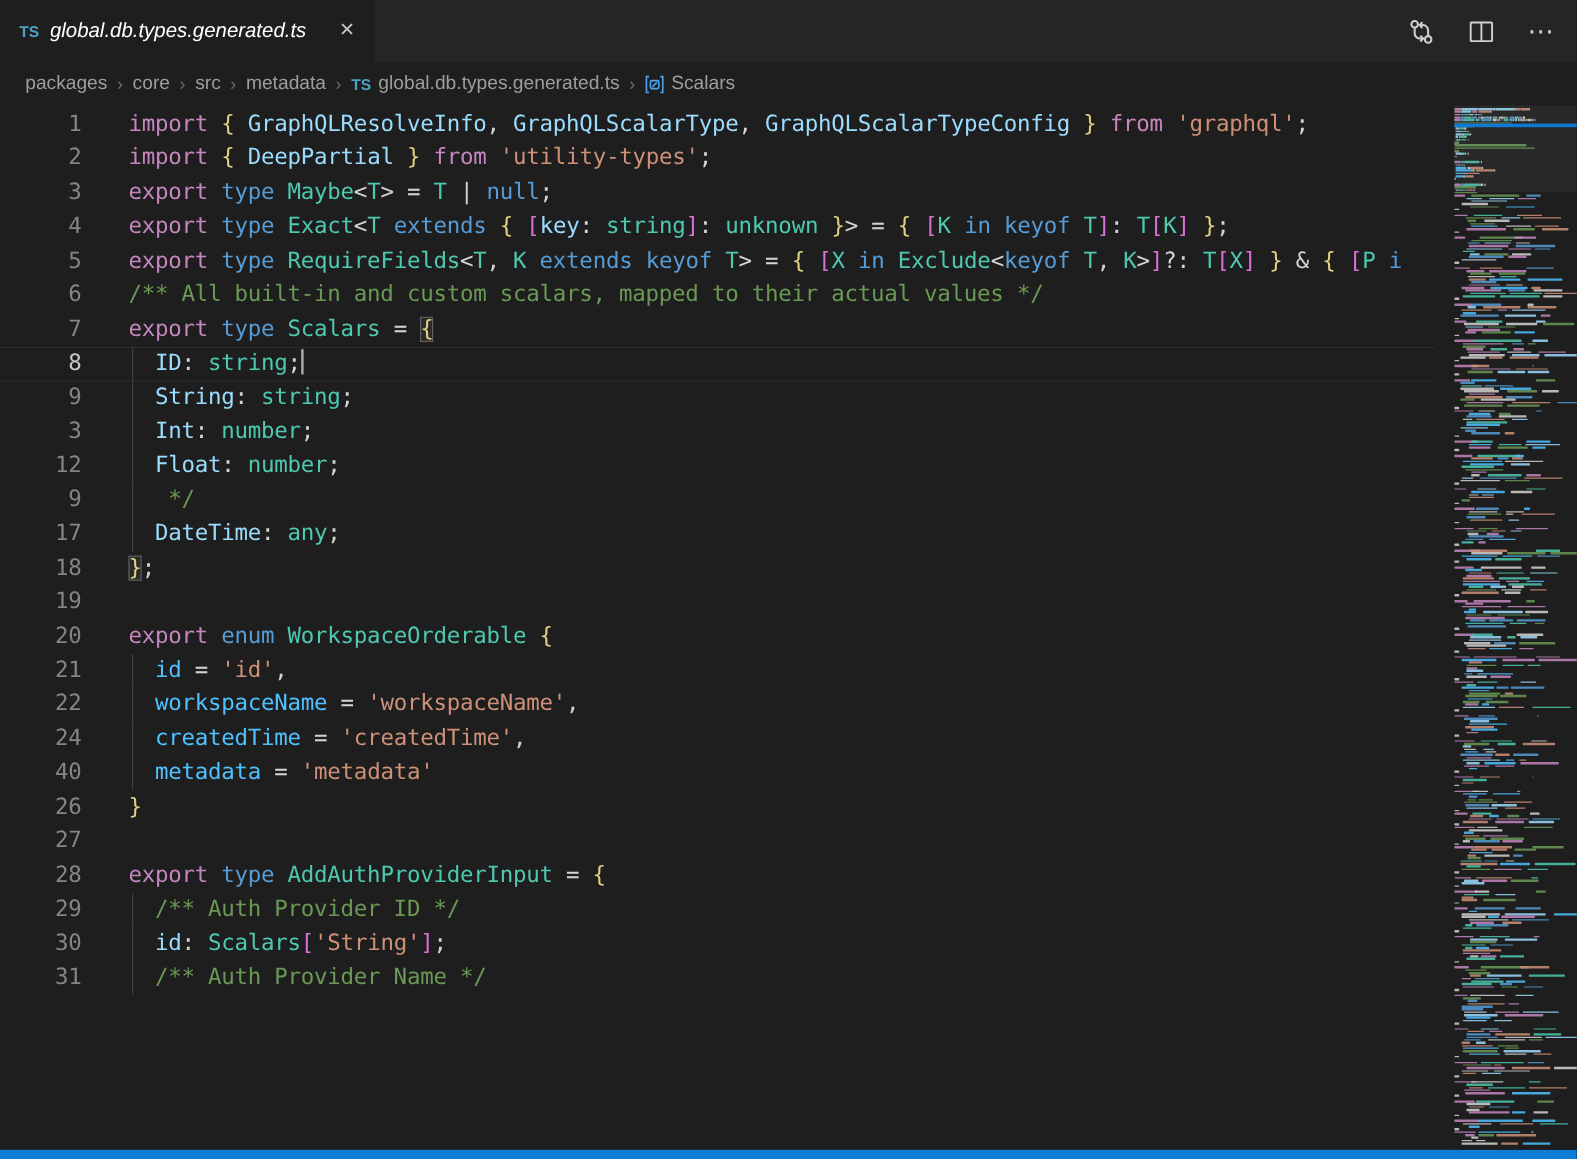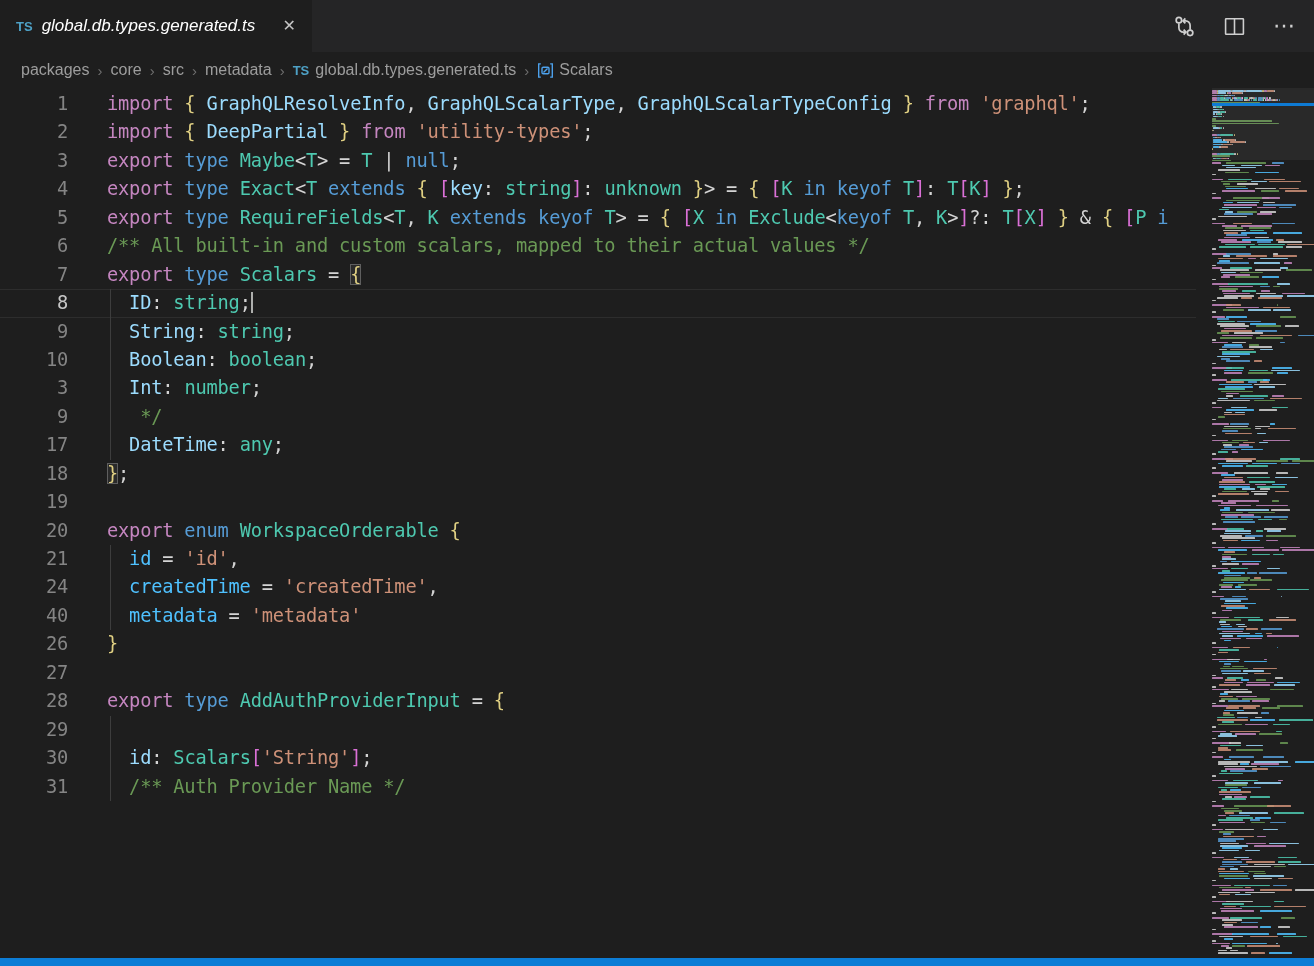--- a/index.html
+++ b/index.html
@@ -109,34 +109,35 @@
     <div class="code-pane" id="code-lines">
         <div class="line"><span class="ln">1</span><span class="code"><span style="color: rgb(197, 134, 192);">import </span><span style="color: rgb(224, 208, 131);">{</span><span style="color: rgb(212, 212, 212);"> </span><span style="color: rgb(156, 220, 254);">GraphQLResolveInfo</span><span style="color: rgb(212, 212, 212);">, </span><span style="color: rgb(156, 220, 254);">GraphQLScalarType</span><span style="color: rgb(212, 212, 212);">, </span><span style="color: rgb(156, 220, 254);">GraphQLScalarTypeConfig</span><span style="color: rgb(212, 212, 212);"> </span><span style="color: rgb(224, 208, 131);">}</span><span style="color: rgb(212, 212, 212);"> </span><span style="color: rgb(197, 134, 192);">from</span><span style="color: rgb(212, 212, 212);"> </span><span style="color: rgb(206, 145, 120);">'graphql'</span><span style="color: rgb(212, 212, 212);">;</span></span></div>
         <div class="line"><span class="ln">2</span><span class="code"><span style="color: rgb(197, 134, 192);">import </span><span style="color: rgb(224, 208, 131);">{</span><span style="color: rgb(212, 212, 212);"> </span><span style="color: rgb(156, 220, 254);">DeepPartial</span><span style="color: rgb(212, 212, 212);"> </span><span style="color: rgb(224, 208, 131);">}</span><span style="color: rgb(212, 212, 212);"> </span><span style="color: rgb(197, 134, 192);">from</span><span style="color: rgb(212, 212, 212);"> </span><span style="color: rgb(206, 145, 120);">'utility-types'</span><span style="color: rgb(212, 212, 212);">;</span></span></div>
         <div class="line"><span class="ln">3</span><span class="code"><span style="color: rgb(197, 134, 192);">export </span><span style="color: rgb(86, 156, 214);">type </span><span style="color: rgb(78, 201, 176);">Maybe</span><span style="color: rgb(212, 212, 212);">&lt;</span><span style="color: rgb(78, 201, 176);">T</span><span style="color: rgb(212, 212, 212);">&gt; = </span><span style="color: rgb(78, 201, 176);">T</span><span style="color: rgb(212, 212, 212);"> | </span><span style="color: rgb(86, 156, 214);">null</span><span style="color: rgb(212, 212, 212);">;</span></span></div>
         <div class="line"><span class="ln">4</span><span class="code"><span style="color: rgb(197, 134, 192);">export </span><span style="color: rgb(86, 156, 214);">type </span><span style="color: rgb(78, 201, 176);">Exact</span><span style="color: rgb(212, 212, 212);">&lt;</span><span style="color: rgb(78, 201, 176);">T</span><span style="color: rgb(212, 212, 212);"> </span><span style="color: rgb(86, 156, 214);">extends</span><span style="color: rgb(212, 212, 212);"> </span><span style="color: rgb(224, 208, 131);">{</span><span style="color: rgb(212, 212, 212);"> </span><span style="color: rgb(218, 112, 214);">[</span><span style="color: rgb(156, 220, 254);">key</span><span style="color: rgb(212, 212, 212);">: </span><span style="color: rgb(78, 201, 176);">string</span><span style="color: rgb(218, 112, 214);">]</span><span style="color: rgb(212, 212, 212);">: </span><span style="color: rgb(78, 201, 176);">unknown</span><span style="color: rgb(212, 212, 212);"> </span><span style="color: rgb(224, 208, 131);">}</span><span style="color: rgb(212, 212, 212);">&gt; = </span><span style="color: rgb(224, 208, 131);">{</span><span style="color: rgb(212, 212, 212);"> </span><span style="color: rgb(218, 112, 214);">[</span><span style="color: rgb(78, 201, 176);">K</span><span style="color: rgb(212, 212, 212);"> </span><span style="color: rgb(86, 156, 214);">in</span><span style="color: rgb(212, 212, 212);"> </span><span style="color: rgb(86, 156, 214);">keyof</span><span style="color: rgb(212, 212, 212);"> </span><span style="color: rgb(78, 201, 176);">T</span><span style="color: rgb(218, 112, 214);">]</span><span style="color: rgb(212, 212, 212);">: </span><span style="color: rgb(78, 201, 176);">T</span><span style="color: rgb(218, 112, 214);">[</span><span style="color: rgb(78, 201, 176);">K</span><span style="color: rgb(218, 112, 214);">]</span><span style="color: rgb(212, 212, 212);"> </span><span style="color: rgb(224, 208, 131);">}</span><span style="color: rgb(212, 212, 212);">;</span></span></div>
         <div class="line"><span class="ln">5</span><span class="code"><span style="color: rgb(197, 134, 192);">export </span><span style="color: rgb(86, 156, 214);">type </span><span style="color: rgb(78, 201, 176);">RequireFields</span><span style="color: rgb(212, 212, 212);">&lt;</span><span style="color: rgb(78, 201, 176);">T</span><span style="color: rgb(212, 212, 212);">, </span><span style="color: rgb(78, 201, 176);">K</span><span style="color: rgb(212, 212, 212);"> </span><span style="color: rgb(86, 156, 214);">extends</span><span style="color: rgb(212, 212, 212);"> </span><span style="color: rgb(86, 156, 214);">keyof</span><span style="color: rgb(212, 212, 212);"> </span><span style="color: rgb(78, 201, 176);">T</span><span style="color: rgb(212, 212, 212);">&gt; = </span><span style="color: rgb(224, 208, 131);">{</span><span style="color: rgb(212, 212, 212);"> </span><span style="color: rgb(218, 112, 214);">[</span><span style="color: rgb(78, 201, 176);">X</span><span style="color: rgb(212, 212, 212);"> </span><span style="color: rgb(86, 156, 214);">in</span><span style="color: rgb(212, 212, 212);"> </span><span style="color: rgb(78, 201, 176);">Exclude</span><span style="color: rgb(212, 212, 212);">&lt;</span><span style="color: rgb(86, 156, 214);">keyof</span><span style="color: rgb(212, 212, 212);"> </span><span style="color: rgb(78, 201, 176);">T</span><span style="color: rgb(212, 212, 212);">, </span><span style="color: rgb(78, 201, 176);">K</span><span style="color: rgb(212, 212, 212);">&gt;</span><span style="color: rgb(218, 112, 214);">]</span><span style="color: rgb(212, 212, 212);">?: </span><span style="color: rgb(78, 201, 176);">T</span><span style="color: rgb(218, 112, 214);">[</span><span style="color: rgb(78, 201, 176);">X</span><span style="color: rgb(218, 112, 214);">]</span><span style="color: rgb(212, 212, 212);"> </span><span style="color: rgb(224, 208, 131);">}</span><span style="color: rgb(212, 212, 212);"> &amp; </span><span style="color: rgb(224, 208, 131);">{</span><span style="color: rgb(212, 212, 212);"> </span><span style="color: rgb(218, 112, 214);">[</span><span style="color: rgb(78, 201, 176);">P</span><span style="color: rgb(212, 212, 212);"> </span><span style="color: rgb(86, 156, 214);">i</span></span></div>
         <div class="line"><span class="ln">6</span><span class="code"><span style="color: rgb(106, 153, 85);">/** All built-in and custom scalars, mapped to their actual values */</span></span></div>
         <div class="line"><span class="ln">7</span><span class="code"><span style="color: rgb(197, 134, 192);">export </span><span style="color: rgb(86, 156, 214);">type </span><span style="color: rgb(78, 201, 176);">Scalars</span><span style="color: rgb(212, 212, 212);"> = </span><span class="bm" style="color: rgb(224, 208, 131);">{</span></span></div>
         <div class="line current"><span class="ln">8</span><span class="code"><i class="guide"></i><span style="color: rgb(212, 212, 212);">  </span><span style="color: rgb(156, 220, 254);">ID</span><span style="color: rgb(212, 212, 212);">: </span><span style="color: rgb(78, 201, 176);">string</span><span style="color: rgb(212, 212, 212);">;</span><span class="cursor"></span></span></div>
         <div class="line"><span class="ln">9</span><span class="code"><i class="guide"></i><span style="color: rgb(212, 212, 212);">  </span><span style="color: rgb(156, 220, 254);">String</span><span style="color: rgb(212, 212, 212);">: </span><span style="color: rgb(78, 201, 176);">string</span><span style="color: rgb(212, 212, 212);">;</span></span></div>
-        <div class="line"><span class="ln">10</span><span class="code"><i class="guide"></i><span style="color: rgb(212, 212, 212);">  </span><span style="color: rgb(156, 220, 254);">Boolean</span><span style="color: rgb(212, 212, 212);">: </span><span style="color: rgb(78, 201, 176);">boolean</span><span style="color: rgb(212, 212, 212);">;</span></span></div>
         <div class="line"><span class="ln">3</span><span class="code"><i class="guide"></i><span style="color: rgb(212, 212, 212);">  </span><span style="color: rgb(156, 220, 254);">Int</span><span style="color: rgb(212, 212, 212);">: </span><span style="color: rgb(78, 201, 176);">number</span><span style="color: rgb(212, 212, 212);">;</span></span></div>
+        <div class="line"><span class="ln">12</span><span class="code"><i class="guide"></i><span style="color: rgb(212, 212, 212);">  </span><span style="color: rgb(156, 220, 254);">Float</span><span style="color: rgb(212, 212, 212);">: </span><span style="color: rgb(78, 201, 176);">number</span><span style="color: rgb(212, 212, 212);">;</span></span></div>
         <div class="line"><span class="ln">9</span><span class="code"><i class="guide"></i><span style="color: rgb(106, 153, 85);">   */</span></span></div>
         <div class="line"><span class="ln">17</span><span class="code"><i class="guide"></i><span style="color: rgb(212, 212, 212);">  </span><span style="color: rgb(156, 220, 254);">DateTime</span><span style="color: rgb(212, 212, 212);">: </span><span style="color: rgb(78, 201, 176);">any</span><span style="color: rgb(212, 212, 212);">;</span></span></div>
         <div class="line"><span class="ln">18</span><span class="code"><span class="bm" style="color: rgb(224, 208, 131);">}</span><span style="color: rgb(212, 212, 212);">;</span></span></div>
         <div class="line"><span class="ln">19</span><span class="code"></span></div>
         <div class="line"><span class="ln">20</span><span class="code"><span style="color: rgb(197, 134, 192);">export </span><span style="color: rgb(86, 156, 214);">enum </span><span style="color: rgb(78, 201, 176);">WorkspaceOrderable</span><span style="color: rgb(212, 212, 212);"> </span><span style="color: rgb(224, 208, 131);">{</span></span></div>
         <div class="line"><span class="ln">21</span><span class="code"><i class="guide"></i><span style="color: rgb(212, 212, 212);">  </span><span style="color: rgb(79, 193, 255);">id</span><span style="color: rgb(212, 212, 212);"> = </span><span style="color: rgb(206, 145, 120);">'id'</span><span style="color: rgb(212, 212, 212);">,</span></span></div>
+        <div class="line"><span class="ln">22</span><span class="code"><i class="guide"></i><span style="color: rgb(212, 212, 212);">  </span><span style="color: rgb(79, 193, 255);">workspaceName</span><span style="color: rgb(212, 212, 212);"> = </span><span style="color: rgb(206, 145, 120);">'workspaceName'</span><span style="color: rgb(212, 212, 212);">,</span></span></div>
         <div class="line"><span class="ln">24</span><span class="code"><i class="guide"></i><span style="color: rgb(212, 212, 212);">  </span><span style="color: rgb(79, 193, 255);">createdTime</span><span style="color: rgb(212, 212, 212);"> = </span><span style="color: rgb(206, 145, 120);">'createdTime'</span><span style="color: rgb(212, 212, 212);">,</span></span></div>
         <div class="line"><span class="ln">40</span><span class="code"><i class="guide"></i><span style="color: rgb(212, 212, 212);">  </span><span style="color: rgb(79, 193, 255);">metadata</span><span style="color: rgb(212, 212, 212);"> = </span><span style="color: rgb(206, 145, 120);">'metadata'</span></span></div>
         <div class="line"><span class="ln">26</span><span class="code"><span style="color: rgb(224, 208, 131);">}</span></span></div>
         <div class="line"><span class="ln">27</span><span class="code"></span></div>
         <div class="line"><span class="ln">28</span><span class="code"><span style="color: rgb(197, 134, 192);">export </span><span style="color: rgb(86, 156, 214);">type </span><span style="color: rgb(78, 201, 176);">AddAuthProviderInput</span><span style="color: rgb(212, 212, 212);"> = </span><span style="color: rgb(224, 208, 131);">{</span></span></div>
-        <div class="line"><span class="ln">29</span><span class="code"><i class="guide"></i></span></div>
+        <div class="line"><span class="ln">29</span><span class="code"><i class="guide"></i><span style="color: rgb(106, 153, 85);">  /** Auth Provider ID */</span></span></div>
         <div class="line"><span class="ln">30</span><span class="code"><i class="guide"></i><span style="color: rgb(212, 212, 212);">  </span><span style="color: rgb(156, 220, 254);">id</span><span style="color: rgb(212, 212, 212);">: </span><span style="color: rgb(78, 201, 176);">Scalars</span><span style="color: rgb(218, 112, 214);">[</span><span style="color: rgb(206, 145, 120);">'String'</span><span style="color: rgb(218, 112, 214);">]</span><span style="color: rgb(212, 212, 212);">;</span></span></div>
         <div class="line"><span class="ln">31</span><span class="code"><i class="guide"></i><span style="color: rgb(106, 153, 85);">  /** Auth Provider Name */</span></span></div>
       </div>
     <div class="minimap" id="minimap">
         <div class="mm-row" style="top: 2px;">
           <b class="mm-seg" style="left: 0px; width: 4.9px; background: rgb(197, 134, 192);"></b>
           <b class="mm-seg" style="left: 4.9px; width: 1.2px; background: rgb(224, 208, 131);"></b>
           <b class="mm-seg" style="left: 6.3px; width: 12.6px; background: rgb(156, 220, 254);"></b>
           <b class="mm-seg" style="left: 18.9px; width: 1.4px; background: rgb(212, 212, 212);"></b>
           <b class="mm-seg" style="left: 20.3px; width: 11.9px; background: rgb(156, 220, 254);"></b>

